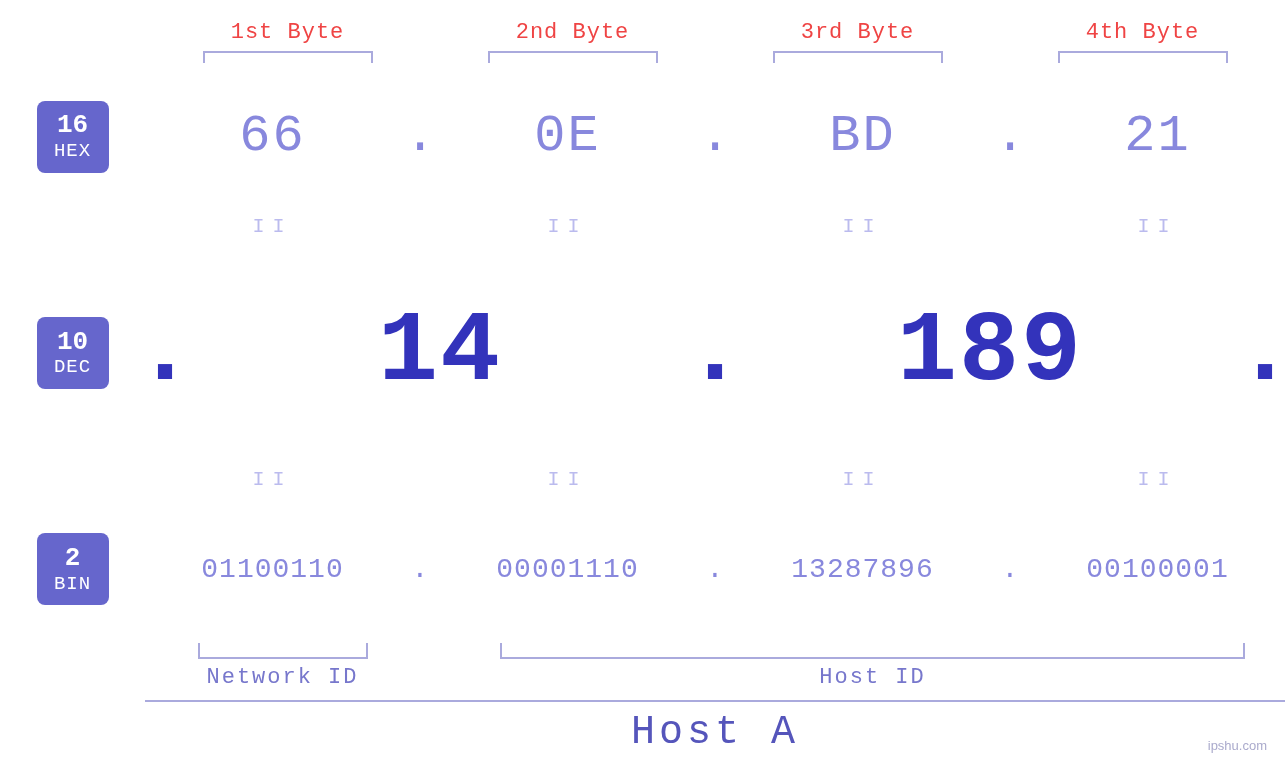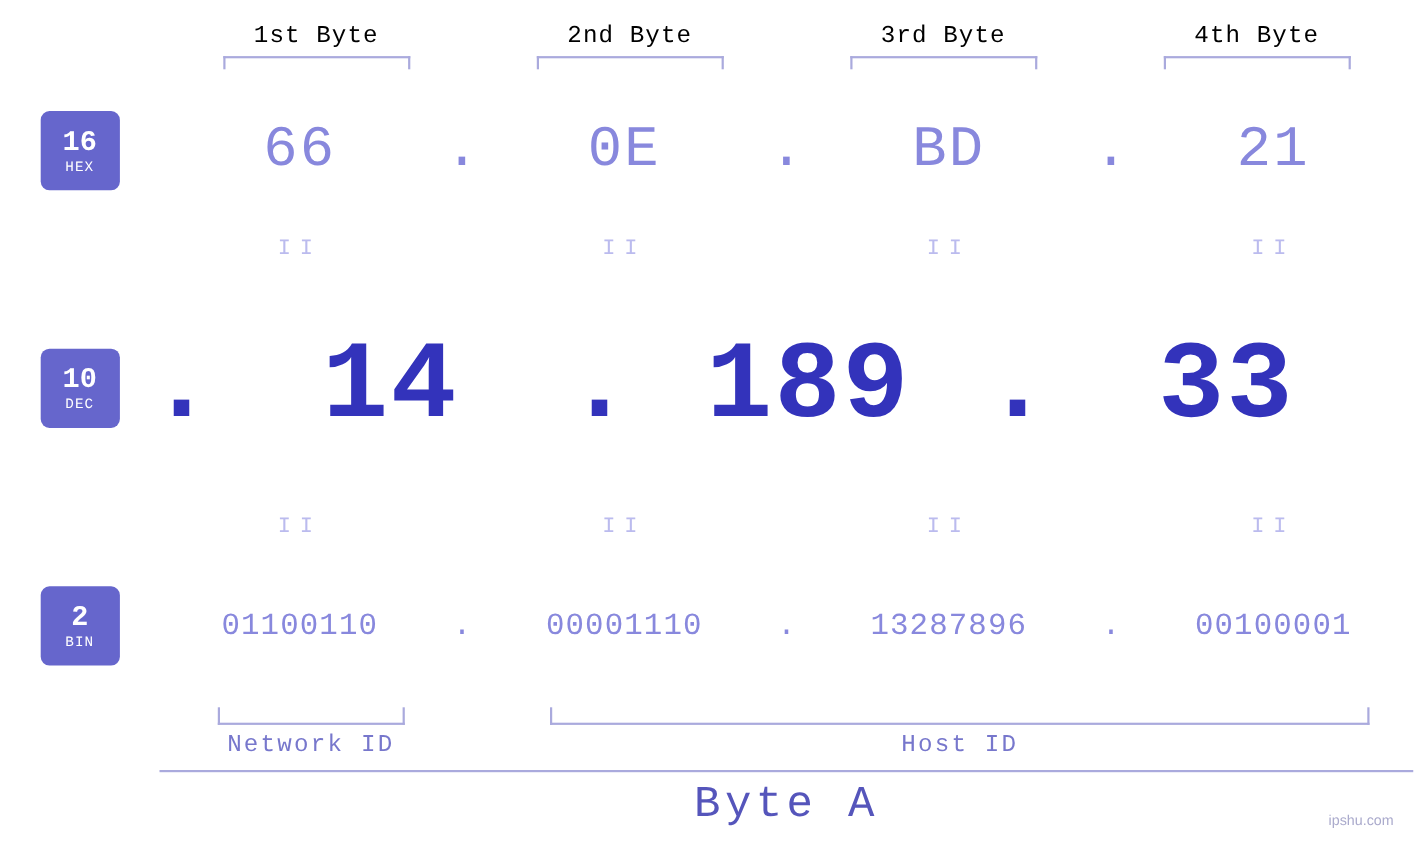--- a/index.html
+++ b/index.html
@@ -26,21 +26,21 @@
     .byte-headers {
       display: flex;
       width: 100%;
       padding-left: 145px;
       margin-top: 20px;
     }
 
     .byte-label {
       flex: 1;
       text-align: center;
-      color: #000000;
+      color: #ef4444;
       font-size: 22px;
       letter-spacing: 1px;
     }
 
     
     .top-brackets {
       display: flex;
       width: 100%;
       padding-left: 145px;
       margin-top: 6px;
@@ -72,21 +72,21 @@
       color: white;
     }
 
     .badge-num {
       font-size: 26px;
       font-weight: bold;
       line-height: 1.1;
     }
 
     .badge-label {
-      font-size: 13px;
+      font-size: 19px;
       letter-spacing: 1px;
     }
 
     .value-cell {
       flex: 1;
       display: flex;
       align-items: center;
       justify-content: center;
     }
 
@@ -339,23 +339,20 @@
           </div>
         <div class="dot-cell">
             <span class="dot-dec">.</span>
           </div>
         <div class="value-cell">
             <span class="dec-val">189</span>
           </div>
         <div class="dot-cell">
             <span class="dot-dec">.</span>
           </div>
-        <div class="value-cell">
-            <span class="dec-val">33</span>
-          </div>
       </div>
     </div>
 
     <div class="eq-row" style="height:32px;">
       <div class="eq-spacer"></div>
       <div class="eq-cells">
         <div class="eq-cell">II</div>
         <div class="eq-dot"></div>
         <div class="eq-cell">II</div>
         <div class="eq-dot"></div>
@@ -418,18 +415,18 @@
       </div>
       <div style="width:40px;"></div>
       <div class="host-label-wrap" style="flex:3;text-align:center;">
         <span class="bracket-label-text">Host ID</span>
       </div>
     </div>
   </div>
 
   <div class="class-section">
     <div class="class-line"></div>
-    <div class="class-label">Byte A</div>
+    <div class="class-label">Host A</div>
   </div>
 
   <div class="watermark">ipshu.com</div>
 
 </div>
 
 </body></html>

